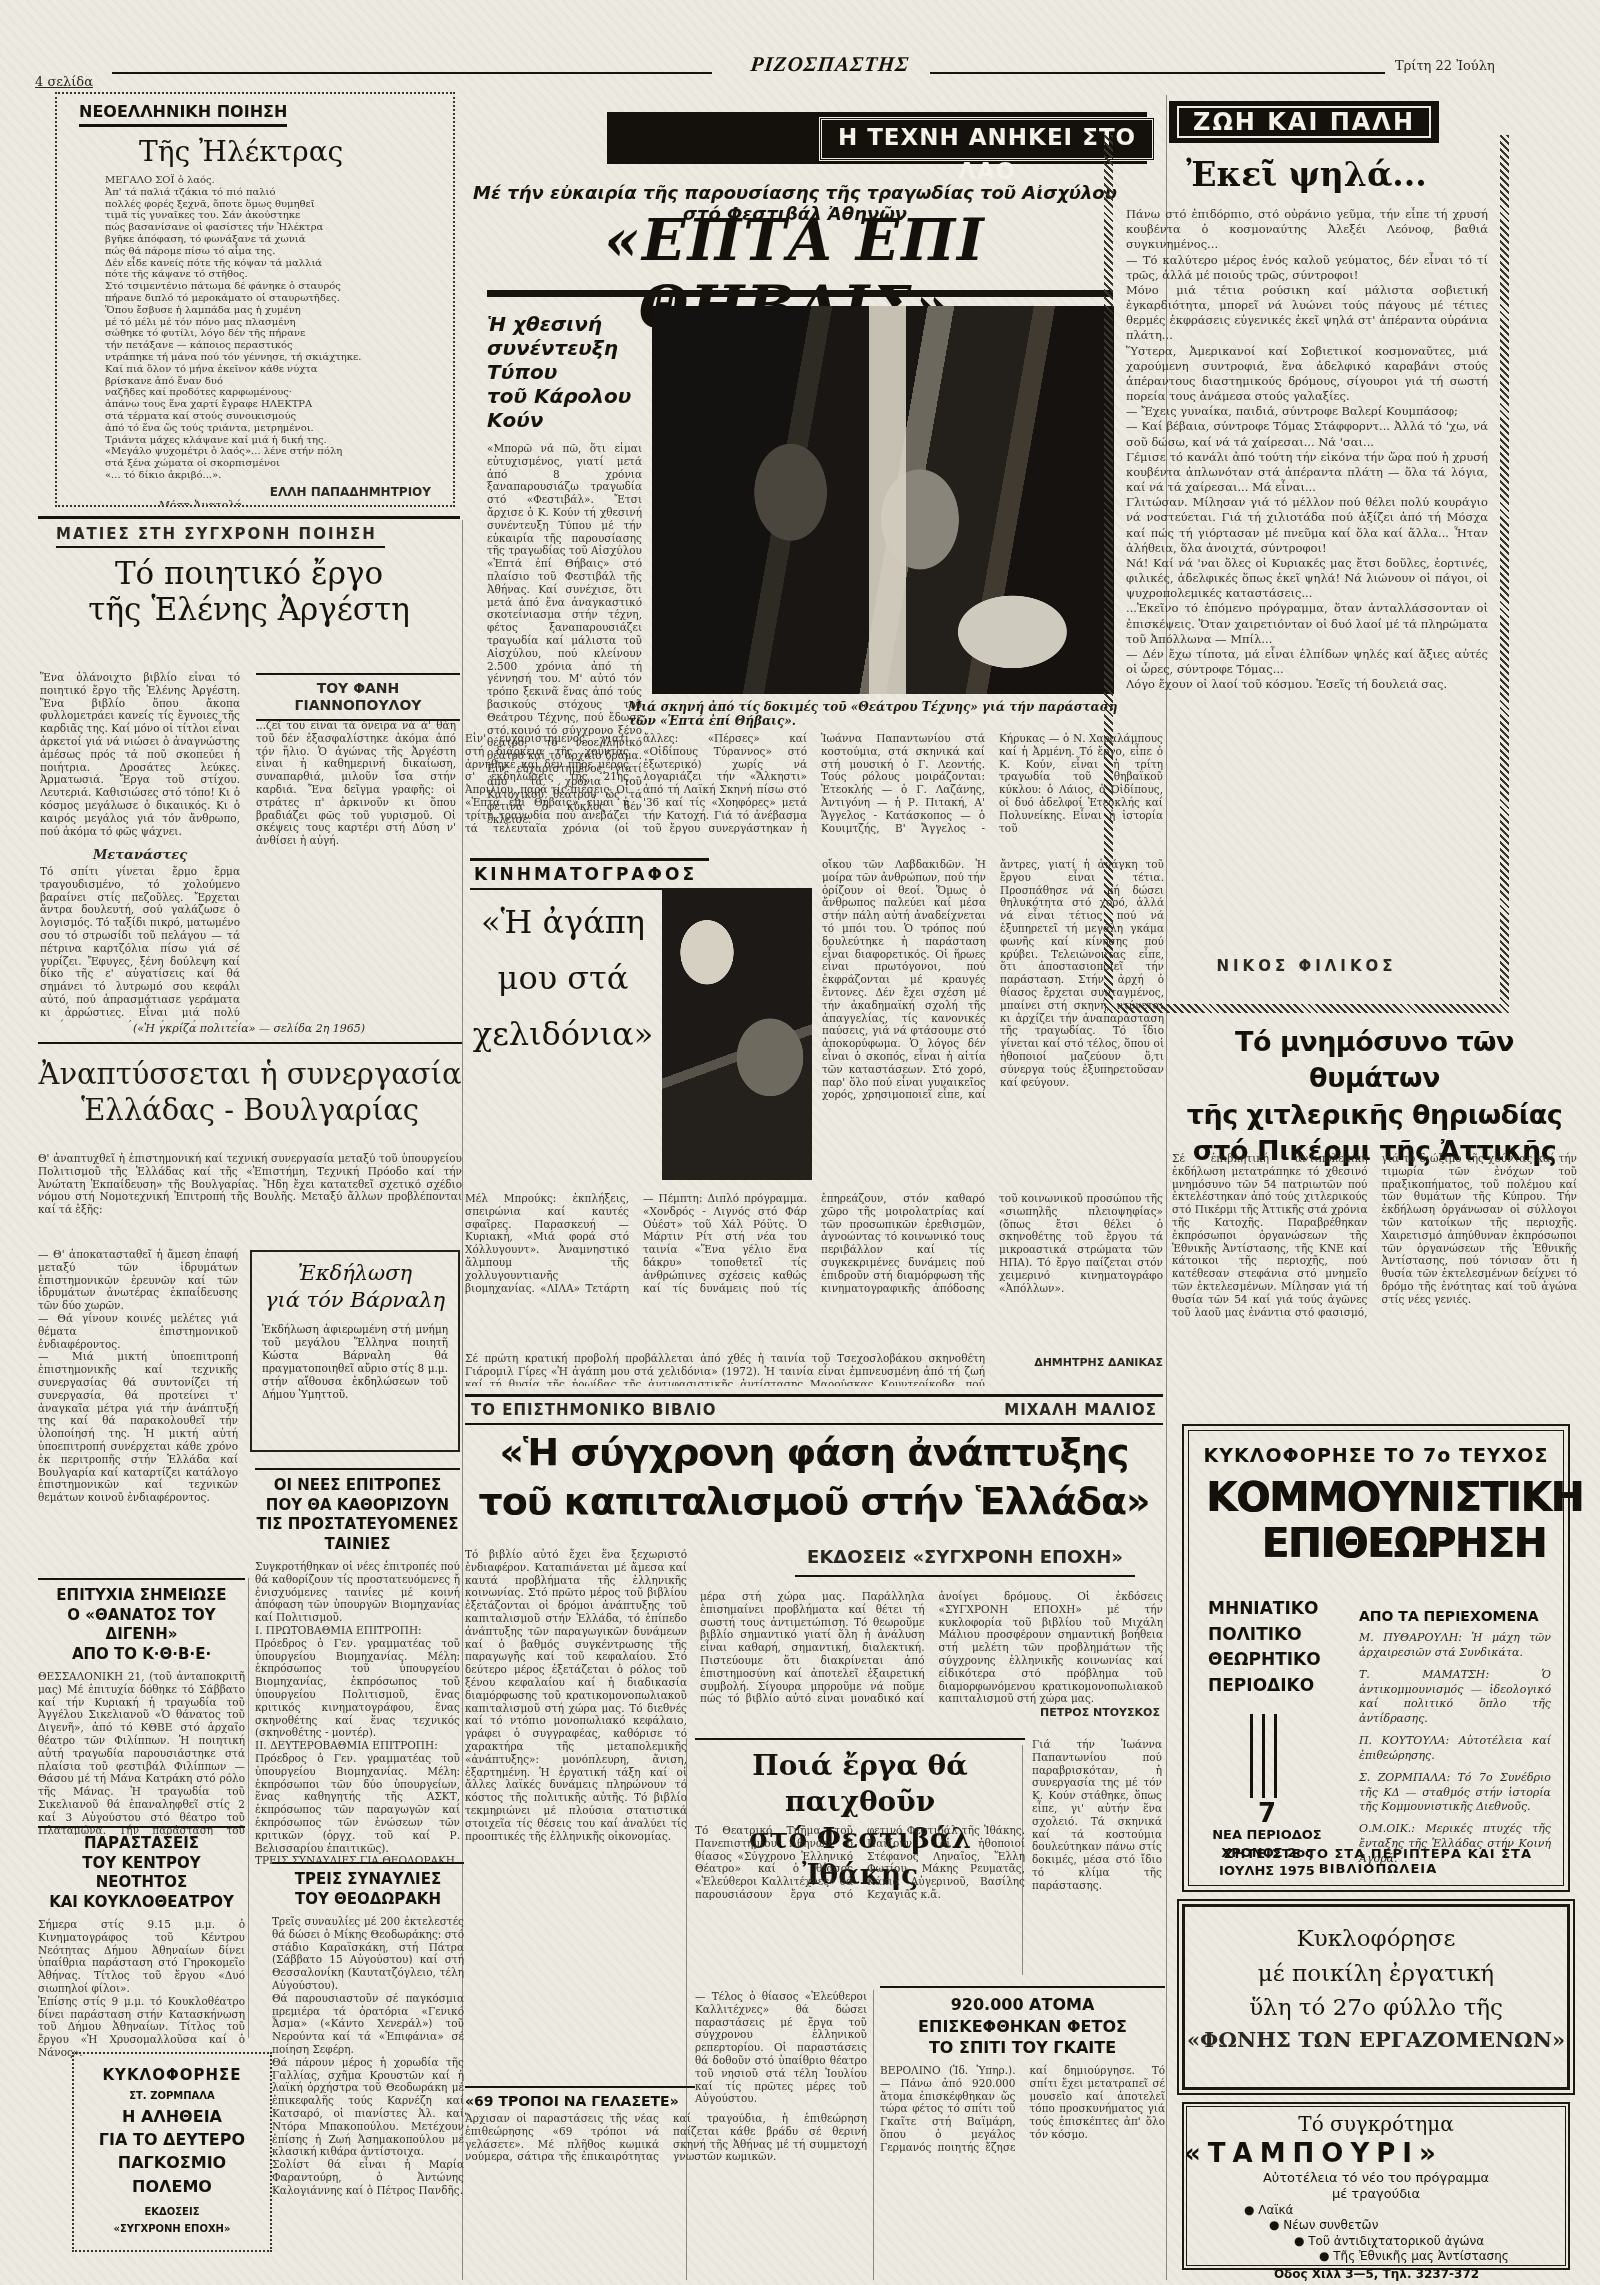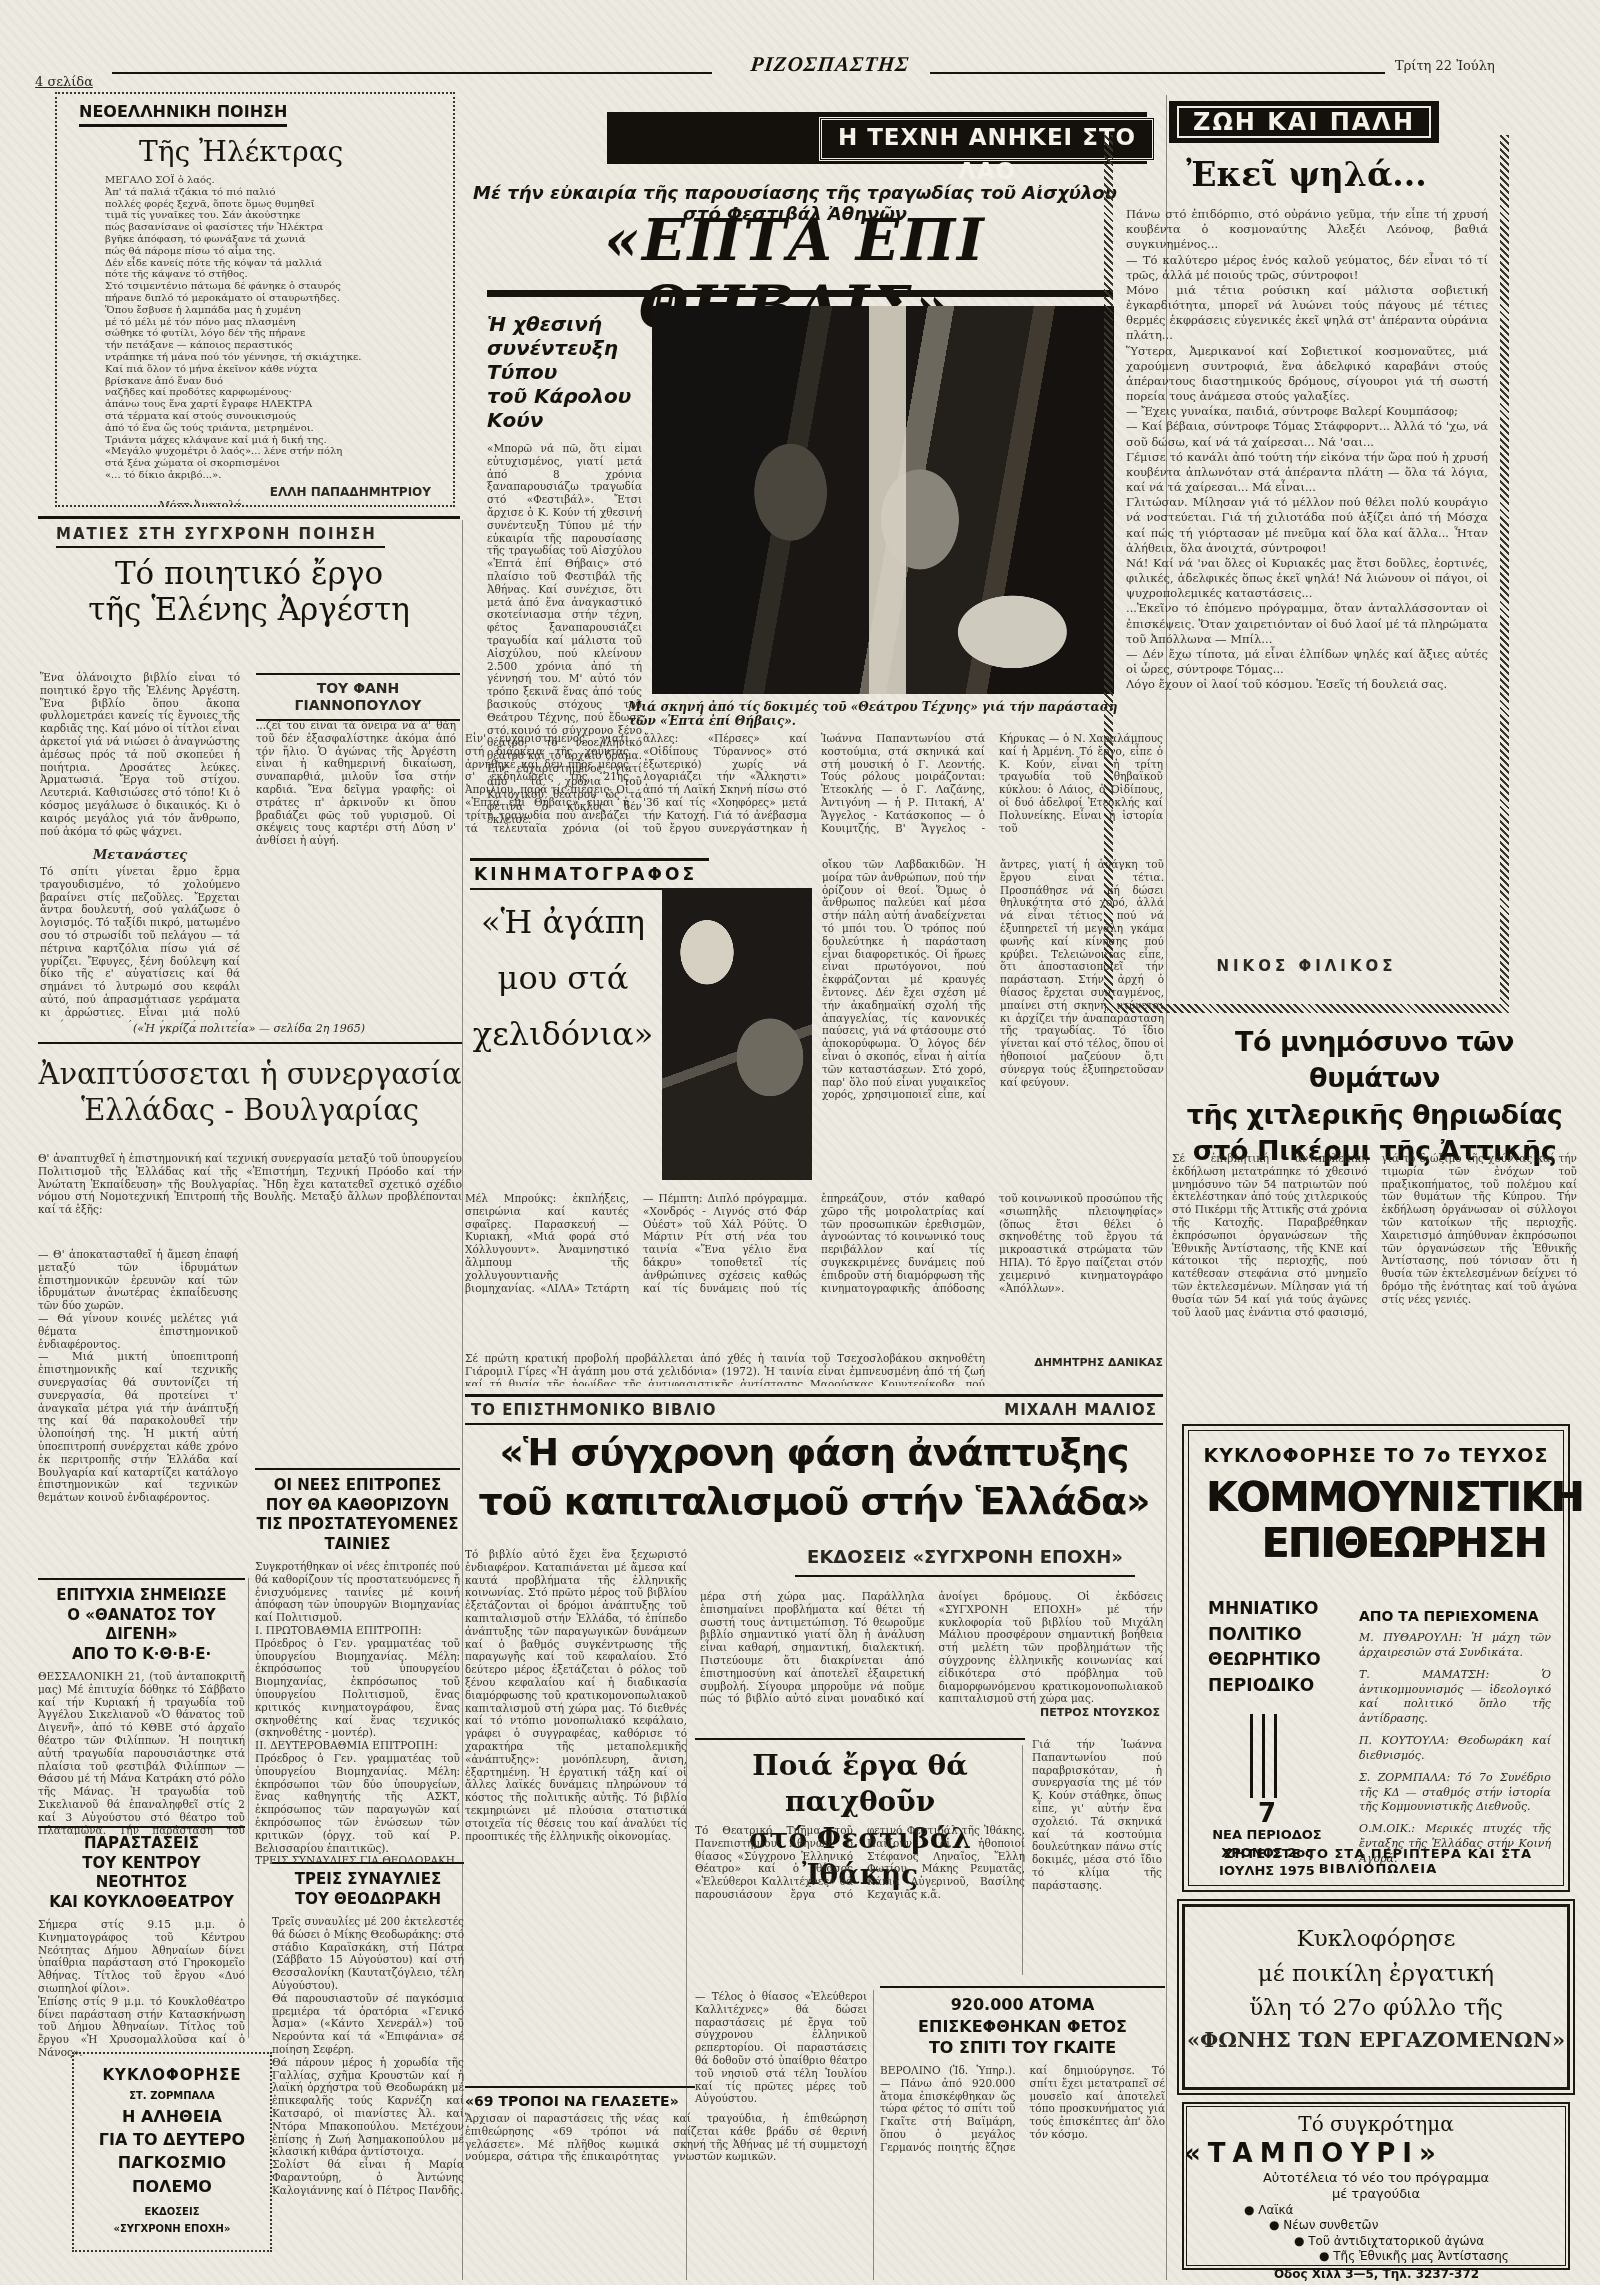--- a/index.html
+++ b/index.html
@@ -207,20 +207,25 @@
     <div id="m-foot">(«Ἡ γκρίζα πολιτεία» — σελίδα 2η 1965)</div>
   </div>
 
   <div id="syn" class="abs" style="height:530px">
     <div class="syn-title pre">Ἀναπτύσσεται ἡ συνεργασία
 Ἑλλάδας - Βουλγαρίας</div>
     <div id="syn-lead" class="txt">Θ' ἀναπτυχθεῖ ἡ ἐπιστημονική καί τεχνική συνεργασία μεταξύ τοῦ ὑπουργείου Πολιτισμοῦ τῆς Ἑλλάδας καί τῆς «Ἐπιστήμη, Τεχνική Πρόοδο καί τήν Ἀνώτατη Ἐκπαίδευση» τῆς Βουλγαρίας. Ἤδη ἔχει κατατεθεῖ σχετικό σχέδιο νόμου στή Νομοτεχνική Ἐπιτροπή τῆς Βουλῆς. Μεταξύ ἄλλων προβλέπονται καί τά ἑξῆς:</div>
     <div id="syn-left" class="txt pre">— Θ' ἀποκατασταθεῖ ἡ ἄμεση ἐπαφή μεταξύ τῶν ἱδρυμάτων ἐπιστημονικῶν ἐρευνῶν καί τῶν ἱδρυμάτων ἀνωτέρας ἐκπαίδευσης τῶν δύο χωρῶν.
 — Θά γίνουν κοινές μελέτες γιά θέματα ἐπιστημονικοῦ ἐνδιαφέροντος.
 — Μιά μικτή ὑποεπιτροπή ἐπιστημονικῆς καί τεχνικῆς συνεργασίας θά συντονίζει τή συνεργασία, θά προτείνει τ' ἀναγκαῖα μέτρα γιά τήν ἀνάπτυξή της καί θά παρακολουθεῖ τήν ὑλοποίησή της. Ἡ μικτή αὐτή ὑποεπιτροπή συνέρχεται κάθε χρόνο ἐκ περιτροπῆς στήν Ἑλλάδα καί Βουλγαρία καί καταρτίζει κατάλογο ἐπιστημονικῶν καί τεχνικῶν θεμάτων κοινοῦ ἐνδιαφέροντος.</div>
+    <div id="varnalis">
+      <div class="v-title pre">Ἐκδήλωση
+γιά τόν Βάρναλη</div>
+      <div class="v-body">Ἐκδήλωση ἀφιερωμένη στή μνήμη τοῦ μεγάλου Ἕλληνα ποιητῆ Κώστα Βάρναλη θά πραγματοποιηθεῖ αὔριο στίς 8 μ.μ. στήν αἴθουσα ἐκδηλώσεων τοῦ Δήμου Ὑμηττοῦ.</div>
+    </div>
   </div>
 
   <div id="epitropes" class="abs">
     <div class="sm-head pre">ΟΙ ΝΕΕΣ ΕΠΙΤΡΟΠΕΣ
 ΠΟΥ ΘΑ ΚΑΘΟΡΙΖΟΥΝ
 ΤΙΣ ΠΡΟΣΤΑΤΕΥΟΜΕΝΕΣ
 ΤΑΙΝΙΕΣ</div>
     <div class="txt pre" style="height:670px">Συγκροτήθηκαν οἱ νέες ἐπιτροπές πού θά καθορίζουν τίς προστατευόμενες ἤ ἐνισχυόμενες ταινίες μέ κοινή ἀπόφαση τῶν ὑπουργῶν Βιομηχανίας καί Πολιτισμοῦ.
 Ι. ΠΡΩΤΟΒΑΘΜΙΑ ΕΠΙΤΡΟΠΗ:
 Πρόεδρος ὁ Γεν. γραμματέας τοῦ ὑπουργείου Βιομηχανίας. Μέλη: ἐκπρόσωπος τοῦ ὑπουργείου Βιομηχανίας, ἐκπρόσωπος τοῦ ὑπουργείου Πολιτισμοῦ, ἕνας κριτικός κινηματογράφου, ἕνας σκηνοθέτης καί ἕνας τεχνικός (σκηνοθέτης - μοντέρ).
@@ -353,21 +358,21 @@
 ΠΕΡΙΟΔΙΚΟ</div>
     <div class="ke-bars"></div>
     <div class="ke-issue">7</div>
     <div class="ke-period pre">ΝΕΑ ΠΕΡΙΟΔΟΣ
 ΧΡΟΝΟΣ 2ος
 ΙΟΥΛΗΣ 1975</div>
     <div class="ke-cont-h">ΑΠΟ ΤΑ ΠΕΡΙΕΧΟΜΕΝΑ</div>
     <div class="ke-items">
       <div>Μ. ΠΥΘΑΡΟΥΛΗ: Ἡ μάχη τῶν ἀρχαιρεσιῶν στά Συνδικάτα.</div>
       <div>Τ. ΜΑΜΑΤΣΗ: Ὁ ἀντικομμουνισμός — ἰδεολογικό καί πολιτικό ὅπλο τῆς ἀντίδρασης.</div>
-      <div>Π. ΚΟΥΤΟΥΛΑ: Θεοδωράκη καί διεθνισμός.</div>
+      <div>Π. ΚΟΥΤΟΥΛΑ: Αὐτοτέλεια καί ἐπιθεώρησης.</div>
       <div>Σ. ΖΟΡΜΠΑΛΑ: Τό 7ο Συνέδριο τῆς ΚΔ — σταθμός στήν ἱστορία τῆς Κομμουνιστικῆς Διεθνοῦς.</div>
       <div>Ο.Μ.ΟΙΚ.: Μερικές πτυχές τῆς ἔνταξης τῆς Ἑλλάδας στήν Κοινή Ἀγορά.</div>
     </div>
     <div class="ke-foot">ΖΗΤΕΙΣΤΕ ΤΟ ΣΤΑ ΠΕΡΙΠΤΕΡΑ ΚΑΙ ΣΤΑ ΒΙΒΛΙΟΠΩΛΕΙΑ</div>
   </div>
 
   <div id="foni" class="abs">
     <div class="pre">Κυκλοφόρησε
 μέ ποικίλη ἐργατική
 ὕλη τό 27ο φύλλο τῆς</div>

